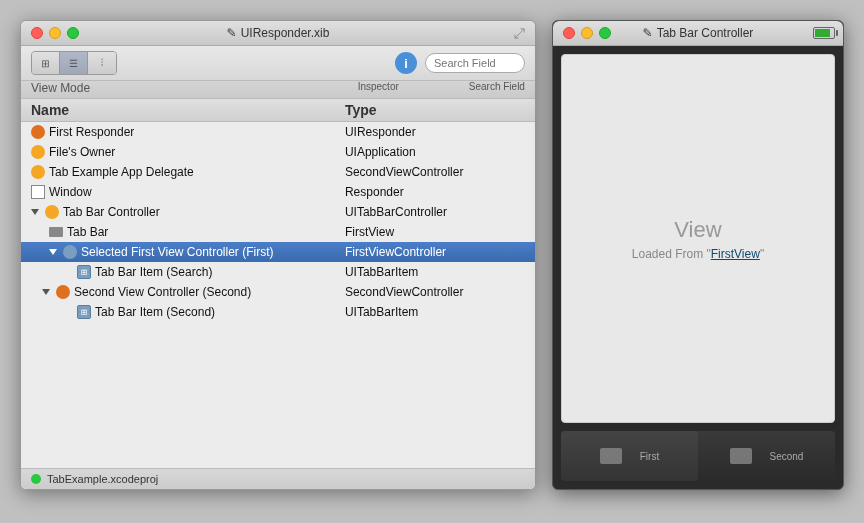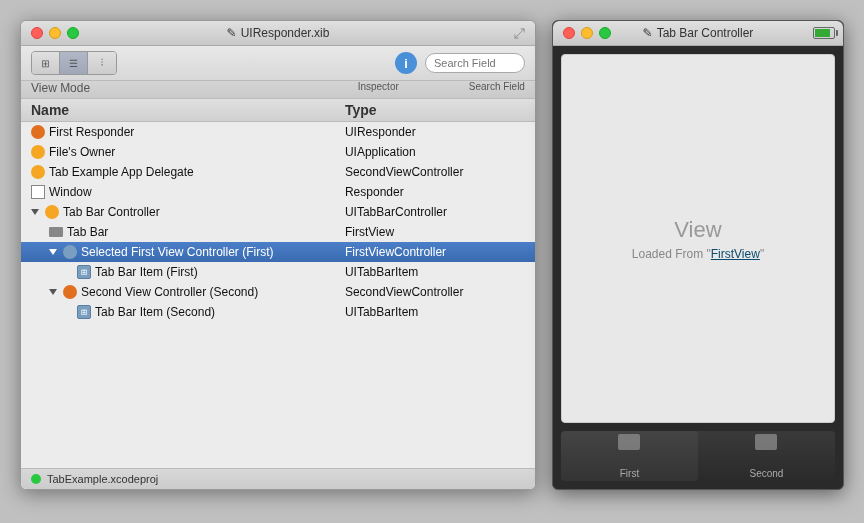--- a/index.html
+++ b/index.html
@@ -146,21 +146,21 @@
     }
     .table-row.selected {
       background: linear-gradient(to bottom, #4a7ec7, #3a6bb0);
       color: white;
     }
     .row-name {
       display: flex;
       align-items: center;
       gap: 4px;
     }
-    .indent-1 { padding-left: 28px; }
+    .indent-1 { padding-left: 21px; }
     .indent-2 { padding-left: 28px; }
     .indent-4 { padding-left: 56px; }
 
     
     .icon-circle {
       width: 14px;
       height: 14px;
       border-radius: 50%;
       display: inline-flex;
       align-items: center;
@@ -322,21 +322,21 @@
     .sim-tabbar {
       background: linear-gradient(to bottom, #3a3a3a, #2a2a2a);
       margin: 0 8px 8px 8px;
       border-radius: 4px;
       display: grid;
       grid-template-columns: 1fr 1fr;
       height: 50px;
     }
     .sim-tab {
       display: flex;
-      flex-direction: column;
+      flex-direction: row;
       align-items: center;
       justify-content: center;
       gap: 18px;
       cursor: pointer;
       border-radius: 4px;
     }
     .sim-tab.active { background: rgba(255,255,255,0.05); }
     .sim-tab-icon {
       width: 22px;
       height: 16px;
@@ -456,21 +456,21 @@
         <span class="triangle triangle-down white" style="margin-right:2px;"></span>
         <div class="icon-circle" style="background:#7a9ec0;"></div>
         <span>Selected First View Controller (First)</span>
       </div>
       <span>FirstViewController</span>
     </div>
 
     <div class="table-row indent-4">
       <div class="row-name">
         <div class="icon-small-rect">⊞</div>
-        <span>Tab Bar Item (First)</span>
+        <span>Tab Bar Item (Search)</span>
       </div>
       <span>UITabBarItem</span>
     </div>
 
     <div class="table-row indent-1">
       <div class="row-name">
         <span class="triangle triangle-down" style="margin-right:2px;"></span>
         <div class="icon-circle icon-orange"></div>
         <span>Second View Controller (Second)</span>
       </div>

